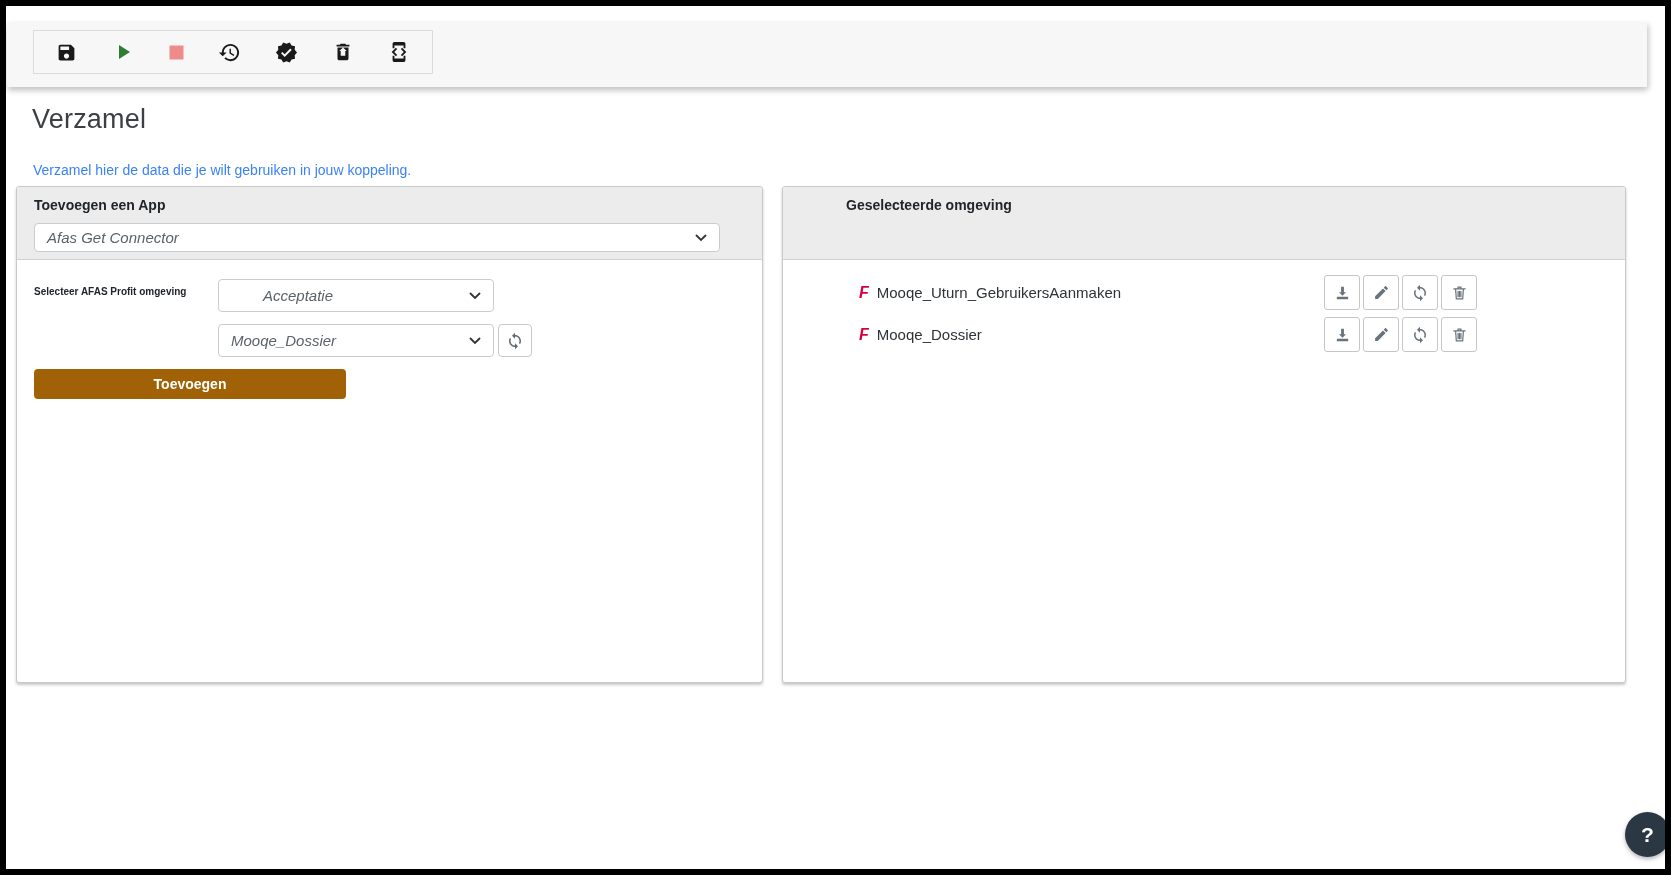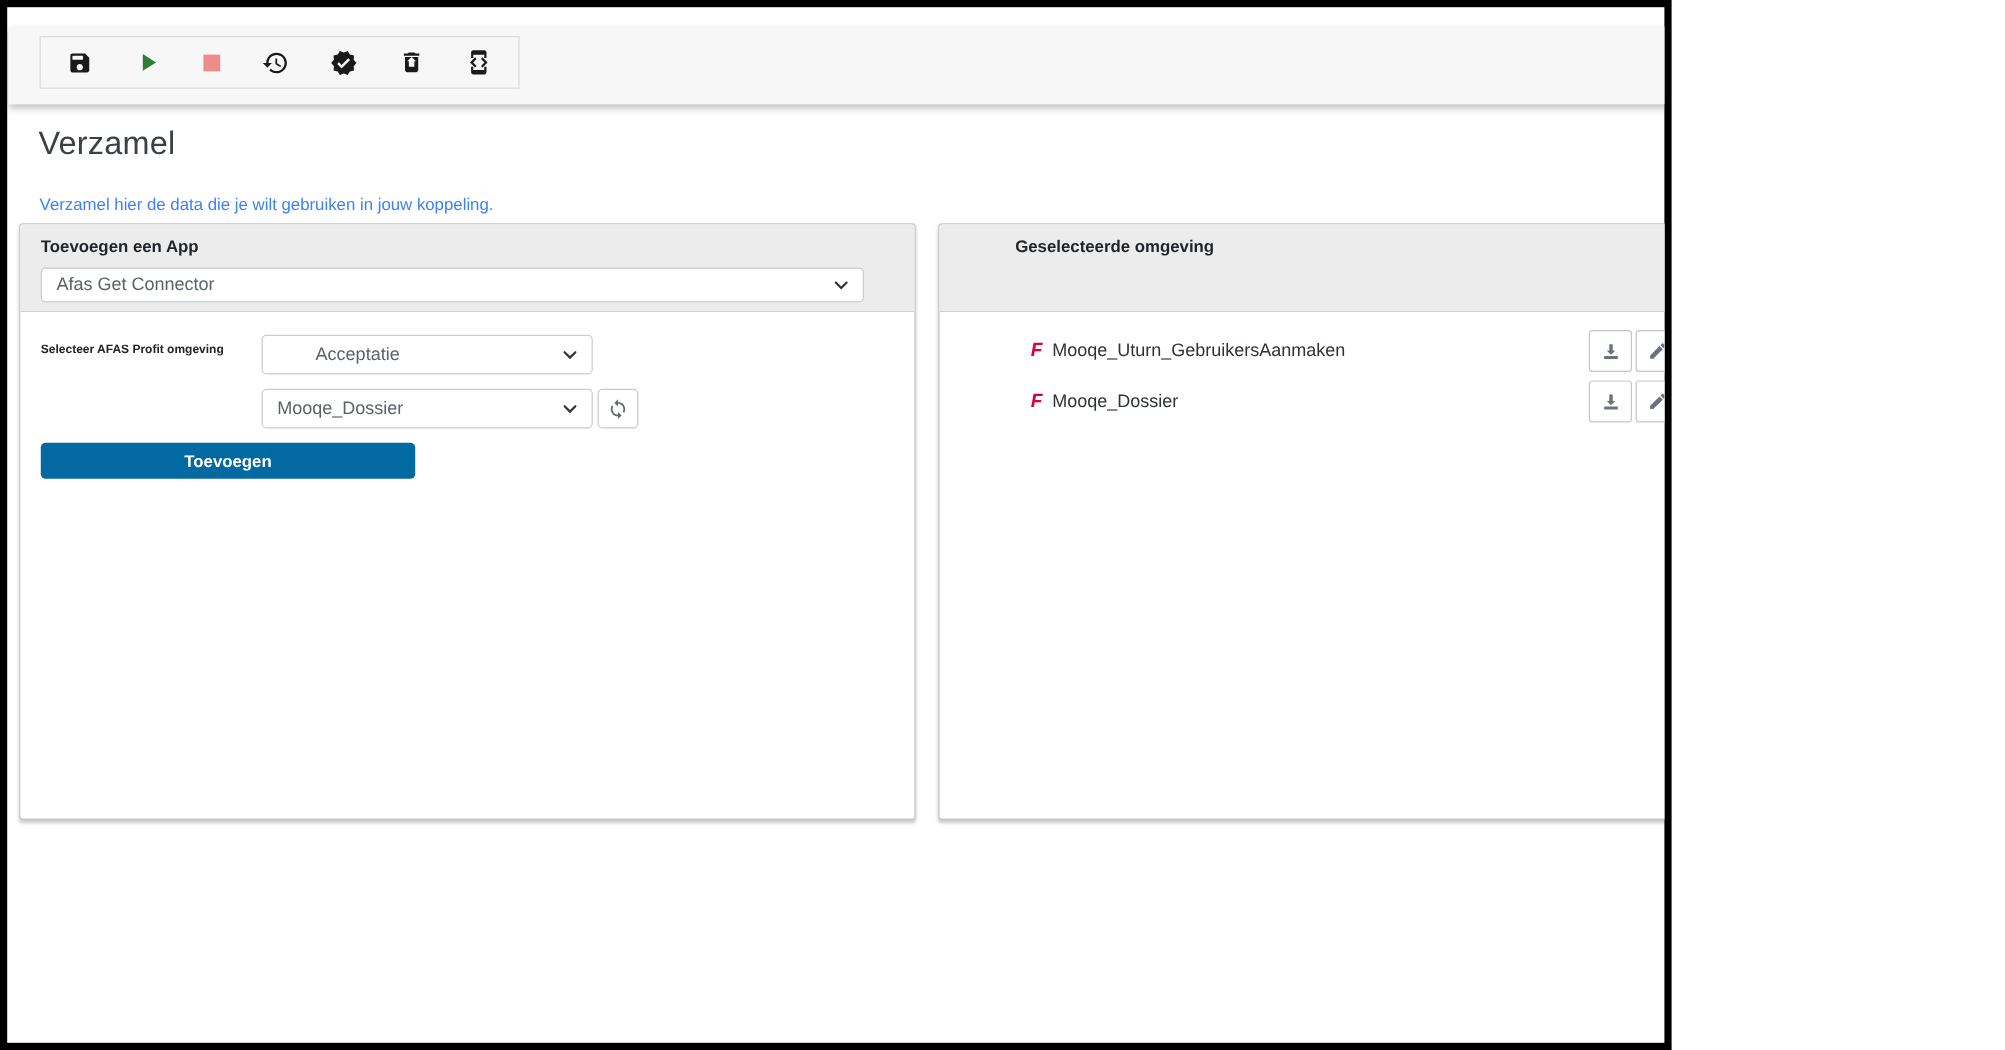--- a/index.html
+++ b/index.html
@@ -1,17 +1,17 @@
 <!DOCTYPE html>
 <html><head>
 <meta charset="utf-8">
 <style>
   html,body{margin:0;padding:0;background:#fff;}
   .frame{
-    position:relative;width:1393px;height:875px;box-sizing:border-box;
+    position:relative;width:1671px;height:875px;box-sizing:border-box;
     border:6px solid #000;overflow:hidden;background:#fff;
     font-family:"Liberation Sans",sans-serif;color:#212529;
   }
   
   .toolbar-strip{
     position:absolute;left:1px;top:16px;width:1640px;height:65px;
     background:#f7f7f7;
     box-shadow:0 4px 6px rgba(0,0,0,.16), 3px 2px 5px rgba(0,0,0,.10);
   }
   .toolbar-box{
@@ -35,34 +35,34 @@
   .left-card{left:10px;width:747px;}
   .right-card{left:776px;width:844px;}
   .card-header{height:73px;background:#ececec;border-bottom:1px solid #d2d2d2;
     border-radius:3px 3px 0 0;box-sizing:border-box;padding:10px 17px 0;}
   .right-card .card-header{padding-left:63px;}
   .hdr-label{font-size:14px;font-weight:700;color:#212529;}
   
   .select{position:absolute;box-sizing:border-box;background:#fff;
     border:1px solid #c8cdd1;border-radius:4px;
     display:flex;align-items:center;justify-content:space-between;
-    padding:0 12px;font-size:15px;color:#5a6268;cursor:pointer;}
+    padding:0 12px;font-size:15px;color:#5a6268;cursor:pointer;font-style:italic;}
   .select .chev{flex:0 0 auto;margin-left:8px;}
   .app-select{left:17px;top:36px;width:686px;height:29px;}
   .sel-omgeving{left:201px;top:92px;width:276px;height:33px;padding-left:44px;}
   .sel-getconnector{left:201px;top:137px;width:276px;height:33px;}
   .field-label{position:absolute;width:178px;font-size:10px;font-weight:700;
     line-height:17px;color:#212529;}
   .lbl-omgeving{left:17px;top:96px;}
   .lbl-getconnector{left:17px;top:141px;}
   .refresh-btn{position:absolute;left:481px;top:137px;width:34px;height:33px;
     box-sizing:border-box;background:#fff;border:1px solid #c9c9c9;border-radius:4px;
     display:flex;align-items:center;justify-content:center;cursor:pointer;color:#5f6a72;}
   .add-btn{position:absolute;left:17px;top:182px;width:312px;height:30px;
-    background:#0369a1;color:#fff;border:none;border-radius:4px;
+    background:#a16207;color:#fff;border:none;border-radius:4px;
     font-family:"Liberation Sans",sans-serif;font-size:14px;font-weight:700;cursor:pointer;}
   
   .src-row{position:absolute;left:76px;right:148px;height:35px;
     display:flex;align-items:center;justify-content:space-between;}
   .src-row.r0{top:88px;}
   .src-row.r1{top:130px;}
   .src-name{display:flex;align-items:center;gap:8px;font-size:15px;color:#2e3338;}
   .f-icon{color:#d8003f;font-weight:700;font-style:italic;font-size:16px;}
   .row-actions{display:flex;gap:3px;}
   .action-btn{width:36px;height:35px;box-sizing:border-box;background:#fff;

